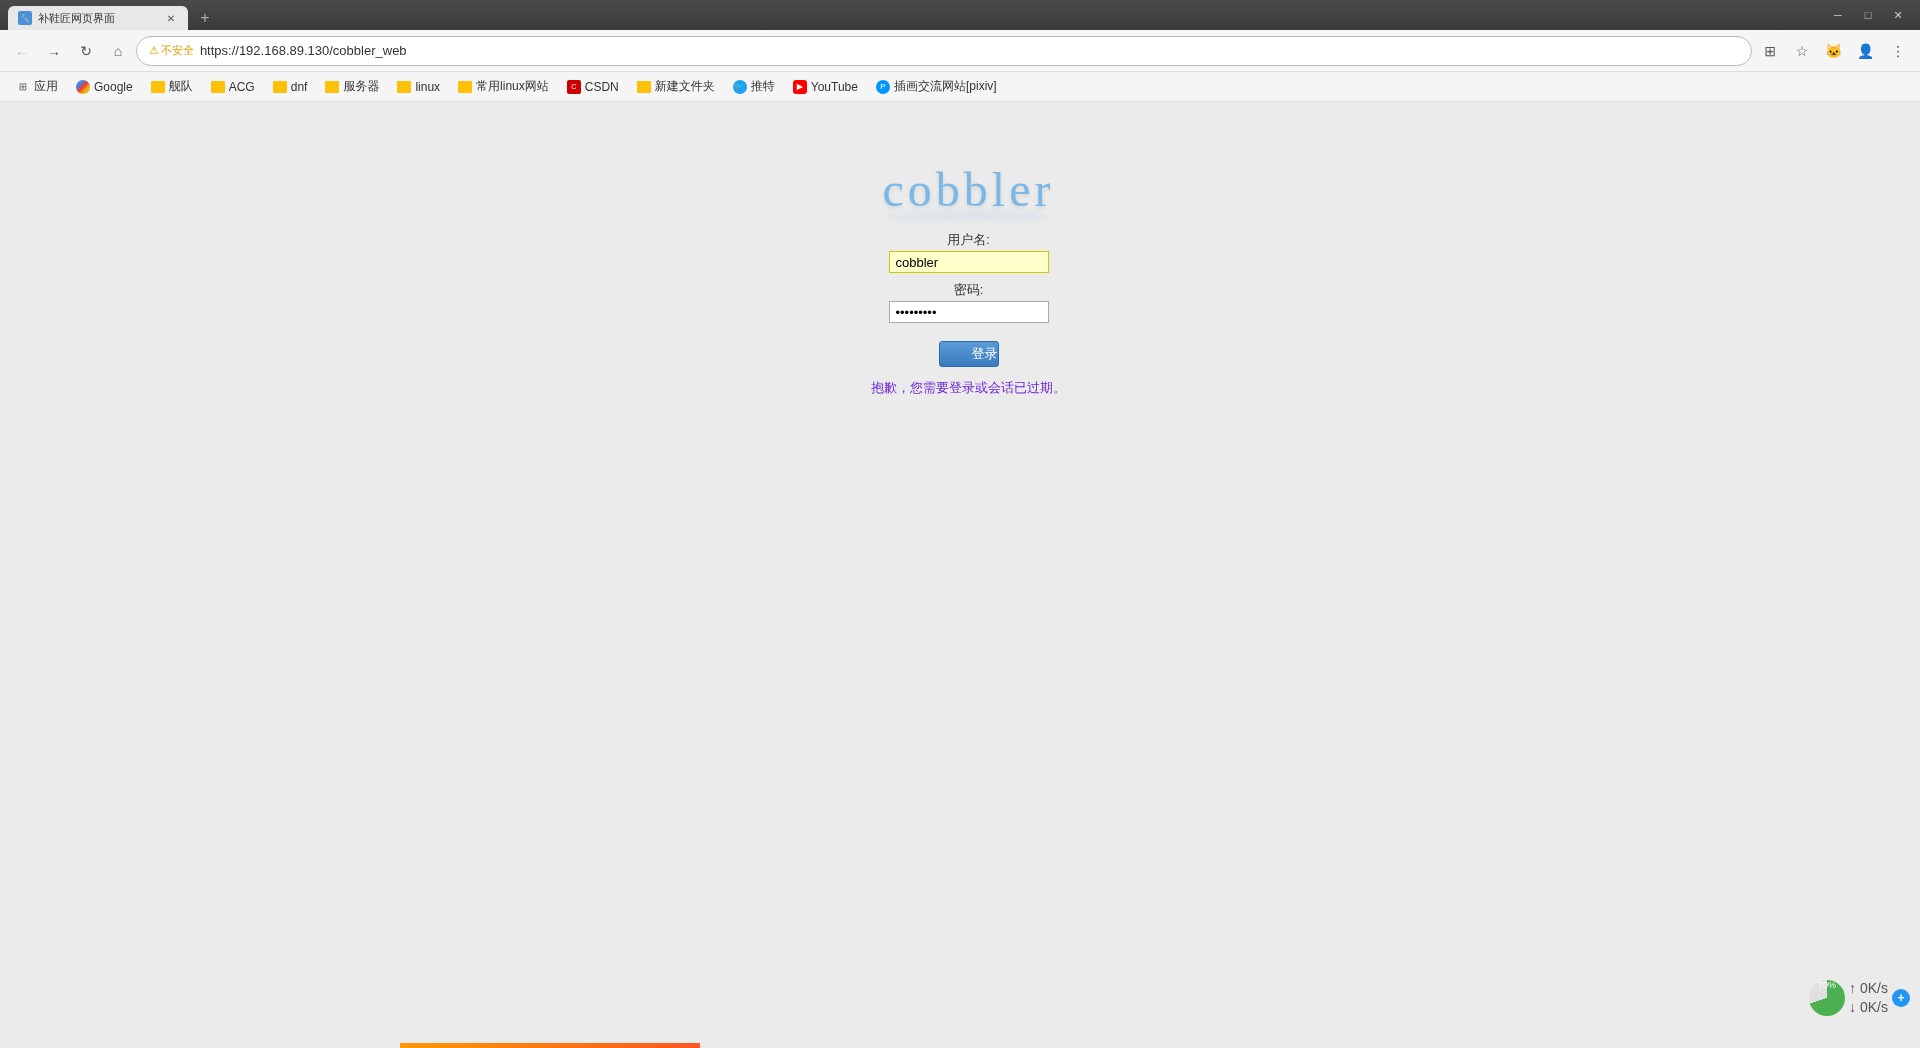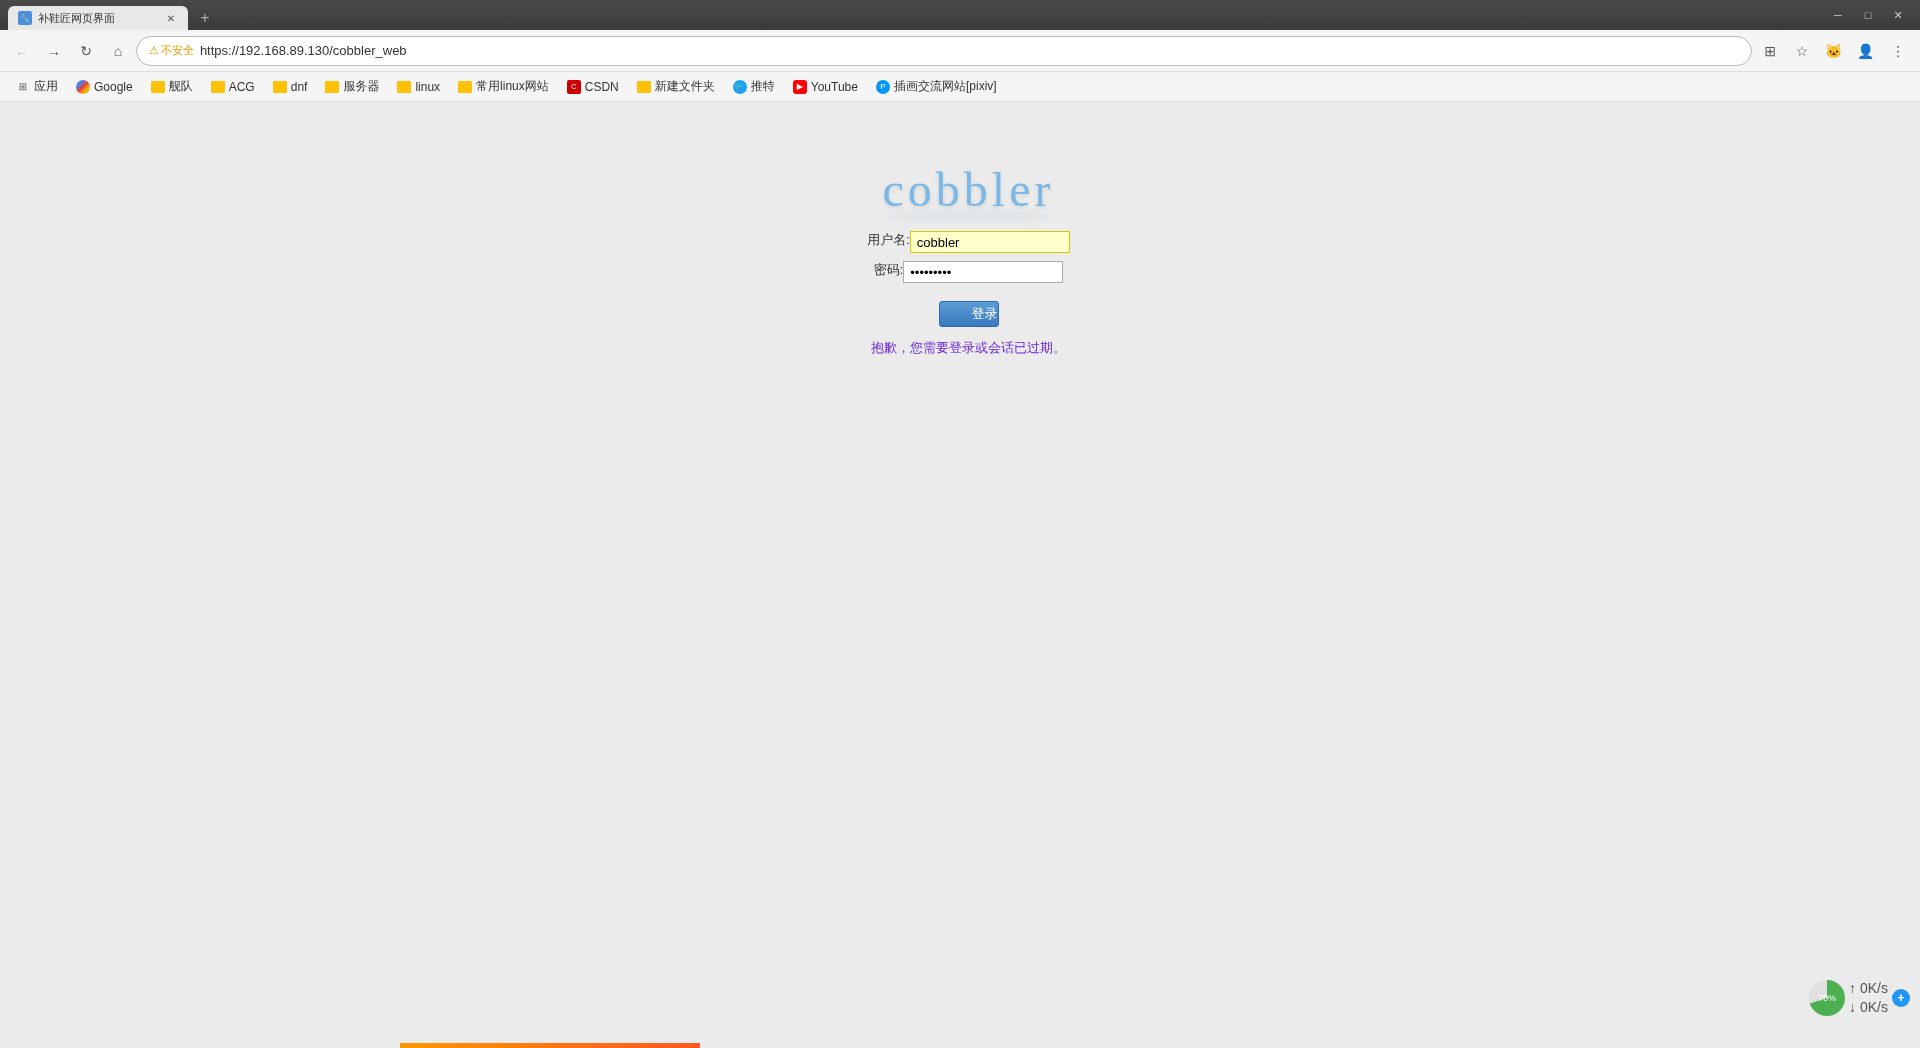--- a/index.html
+++ b/index.html
@@ -224,22 +224,22 @@
       display: block;
       height: 8px;
       background: linear-gradient(to bottom, rgba(120,180,230,0.3), transparent);
       border-radius: 50%;
       margin-top: -4px;
       filter: blur(3px);
     }
 
     .form-row {
       display: flex;
-      flex-direction: row;
-      align-items: flex-start;
+      flex-direction: column;
+      align-items: center;
       margin-bottom: 8px;
     }
     .form-label {
       font-size: 13px;
       color: #333;
       margin-bottom: 2px;
     }
     .form-input {
       width: 160px;
       height: 22px;
@@ -281,21 +281,20 @@
       display: flex;
       align-items: center;
       gap: 4px;
     }
     .network-circle {
       width: 36px;
       height: 36px;
       border-radius: 50%;
       background: conic-gradient(#4caf50 0deg 252deg, #e0e0e0 252deg 360deg);
       display: flex;
-      align-items: center;
       justify-content: center;
       font-size: 9px;
       font-weight: normal;
       color: white;
     }
     .network-speed {
       font-size: 14px;
       color: #555;
       line-height: 1.4;
     }

